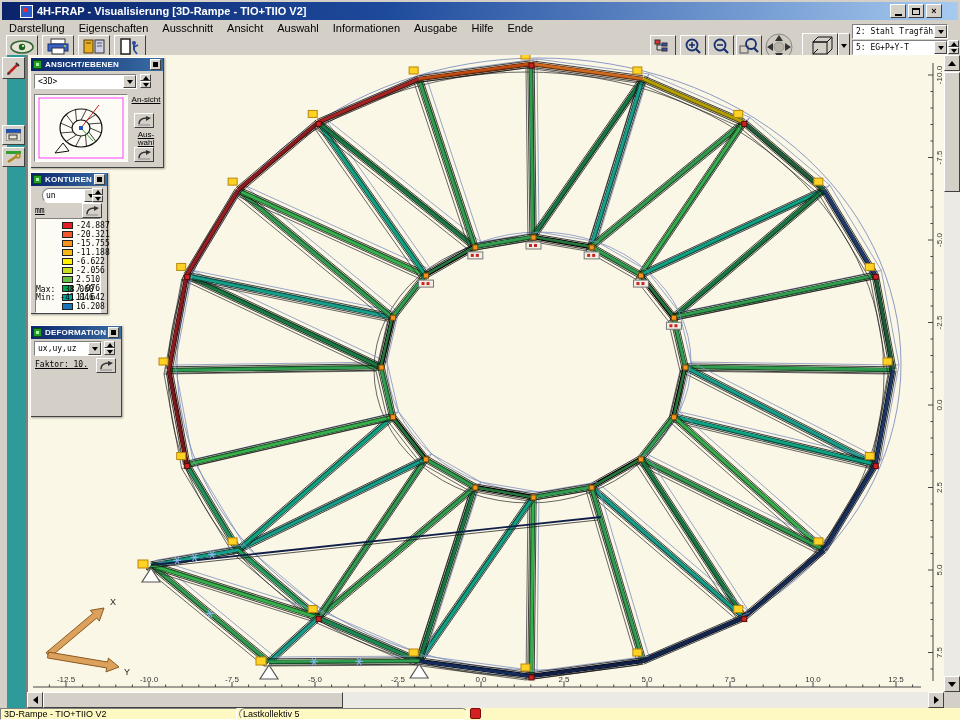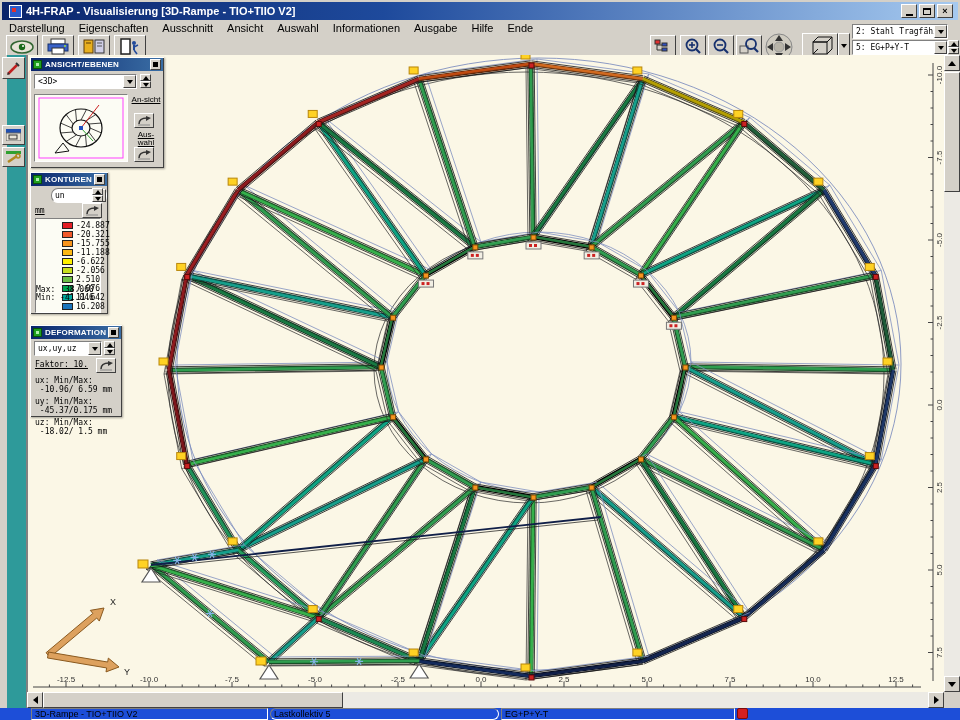--- a/index.html
+++ b/index.html
@@ -4,21 +4,21 @@
 <style>
   * { margin:0; padding:0; box-sizing:border-box; }
   html,body { width:960px; height:720px; overflow:hidden; }
   body { font-family:"Liberation Sans", sans-serif; background:#D4D0C8; position:relative; font-size:11px; -webkit-font-smoothing:none; }
 
   .raised { border-top:1px solid #FFFFFF; border-left:1px solid #FFFFFF; border-right:1px solid #404040; border-bottom:1px solid #404040; background:#D4D0C8; }
   .sunken { border-top:1px solid #808080; border-left:1px solid #808080; border-right:1px solid #FFFFFF; border-bottom:1px solid #FFFFFF; background:#FFFFFF; }
 
   #titlebar { position:absolute; left:2px; top:2px; right:2px; height:18px;
     background:linear-gradient(to right,#0A246A,#1E4A9C 40%,#A6CAF0); color:#fff;
-    display:flex; align-items:center; padding:0 5px; }
+    display:flex; align-items:center; padding:0 16px; }
   #title-icon { width:13px; height:13px; margin:0 4px 0 2px; background:#2a5ccc; border:1px solid #fff; position:relative; flex:none; }
   #title-icon:after { content:""; position:absolute; left:2px; top:2px; width:4px; height:4px; background:#e03030; }
   #title-text { font-weight:bold; font-size:11px; white-space:nowrap; flex:1; }
   .winbtn { width:16px; height:14px; margin-left:2px; font-size:9px; font-weight:bold; color:#000;
     display:flex; align-items:center; justify-content:center; flex:none; }
   .minglyph { width:7px; height:2px; background:#000; margin-top:7px; }
   .maxglyph { width:8px; height:7px; border:1px solid #000; border-top-width:2px; }
 
   #menubar { position:absolute; left:2px; top:20px; right:2px; height:15px; display:flex; gap:0; align-items:center; font-size:11px; color:#000; }
   #menubar span { padding:1px 7px; }
@@ -37,21 +37,21 @@
   #hscroll { position:absolute; left:27px; top:692px; width:917px; height:16px; background:#ECEAE4; }
   #scorner { position:absolute; left:944px; top:692px; width:16px; height:16px; background:#D4D0C8; }
   .sbtn { position:absolute; width:16px; height:16px; display:flex; align-items:center; justify-content:center; }
   .tri-up { width:0; height:0; border-left:4px solid transparent; border-right:4px solid transparent; border-bottom:5px solid #000; }
   .tri-dn { width:0; height:0; border-left:4px solid transparent; border-right:4px solid transparent; border-top:5px solid #000; }
   .tri-lf { width:0; height:0; border-top:4px solid transparent; border-bottom:4px solid transparent; border-right:5px solid #000; }
   .tri-rt { width:0; height:0; border-top:4px solid transparent; border-bottom:4px solid transparent; border-left:5px solid #000; }
   #vthumb { position:absolute; left:0; top:17px; width:16px; height:120px; }
   #hthumb { position:absolute; left:16px; top:0; width:300px; height:16px; }
 
-  #statusbar { position:absolute; left:0; top:708px; width:960px; height:12px; background:#1d4ed8; display:flex; font-size:9px; color:#000;padding-left:31px; }
+  #statusbar { position:absolute; left:0; top:708px; width:960px; height:12px; background:#fef9c3; display:flex; font-size:9px; color:#000; }
   .sfield { border:1px solid; border-color:#808080 #fff #fff #808080; margin-right:2px; padding:0 3px; height:12px; line-height:10px; overflow:hidden; white-space:nowrap; }
   #status-icon { width:11px; height:11px; background:#d42020; border:1px solid #7a0c0c; border-radius:2px; flex:none; }
 
   
   .panel { position:absolute; background:#D4D0C8; box-shadow: inset 1px 1px 0 #fff, inset -1px -1px 0 #404040, 1px 1px 2px rgba(0,0,0,.35); padding:1px; }
   .ptitle { height:13px; background:linear-gradient(to right,#0A246A,#3A6EA5); color:#fff; font-size:8px; font-weight:bold; display:flex; align-items:center; padding:0 2px; }
   .ptitle .picon { width:9px; height:9px; background:#1fa01f; border:1px solid #0a500a; margin-right:3px; flex:none; position:relative; }
   .ptitle .picon:after { content:""; position:absolute; left:2px; top:2px; width:3px; height:3px; background:#aff0af; }
   .ptitle .ptext { flex:1; white-space:nowrap; overflow:hidden; letter-spacing:.2px; }
   .pclose { width:11px; height:11px; display:flex; align-items:center; justify-content:center; flex:none; }
@@ -1030,21 +1030,21 @@
 </div>
 
 <div class="panel" style="left:30px;top:172px;width:78px;height:142px;">
   <div class="ptitle">
     <div class="picon"></div>
     <div class="ptext">KONTUREN</div>
     <div class="pclose raised">
         <div class="sq"></div>
       </div>
   </div>
-  <div class="combo" style="left:21px;top:16px;width:56px;border-radius:7px;">
+  <div class="combo" style="left:12px;top:16px;width:56px;border-radius:7px;">
     <div class="cval">un</div>
     <div class="cdrop raised">
         <div class="tri-dn-s"></div>
       </div>
   </div>
   <div class="spin" style="left:62px;top:16px;">
     <div class="s raised">
         <div class="tri-up-s"></div>
       </div>
     <div class="s raised">
@@ -1128,28 +1128,20 @@
       </div>
   </div>
   <div class="mini-label mono" style="position:absolute;left:5px;top:36px;text-align:left;font-size:8px;">Faktor: 10.</div>
   <div class="tool-mini raised" style="position:absolute;left:66px;top:33px;">
     <svg width="14" height="10">
         <path d="M2,8 Q2,2 10,2" fill="none" stroke="#333" stroke-width="1.5"></path>
         <polygon points="9,0 14,2 9,5" fill="#333"></polygon>
         <line x1="1" y1="9" x2="13" y2="9" stroke="#888"></line>
       </svg>
   </div>
-  <div id="def-rows" style="position:absolute;left:0;top:48px;width:100%;">
-      <div class="defrow deflbl">ux: Min/Max:</div>
-      <div class="defrow"> -10.96/ 6.59 mm</div>
-      <div class="defrow deflbl">uy: Min/Max:</div>
-      <div class="defrow"> -45.37/0.175 mm</div>
-      <div class="defrow deflbl">uz: Min/Max:</div>
-      <div class="defrow"> -18.02/ 1.5 mm</div>
-    </div>
 </div>
 
 <div id="vscroll">
   <div class="sbtn raised" style="top:0;">
       <div class="tri-up"></div>
     </div>
   <div id="vthumb" class="raised"></div>
   <div class="sbtn raised" style="top:621px;">
       <div class="tri-dn"></div>
     </div>
@@ -1161,15 +1153,14 @@
   <div id="hthumb" class="raised"></div>
   <div class="sbtn raised" style="left:901px;">
       <div class="tri-rt"></div>
     </div>
 </div>
 <div id="scorner"></div>
 
 <div id="statusbar">
     <div class="sfield" style="width: 237px;">3D-Rampe - TIO+TIIO V2</div>
     <div class="sfield" style="width: 229px; border-radius: 6px;">Lastkollektiv 5</div>
-    <div class="sfield" style="width: 234px;">EG+P+Y-T</div>
     <div id="status-icon"></div>
   </div>
 
 </body></html>

